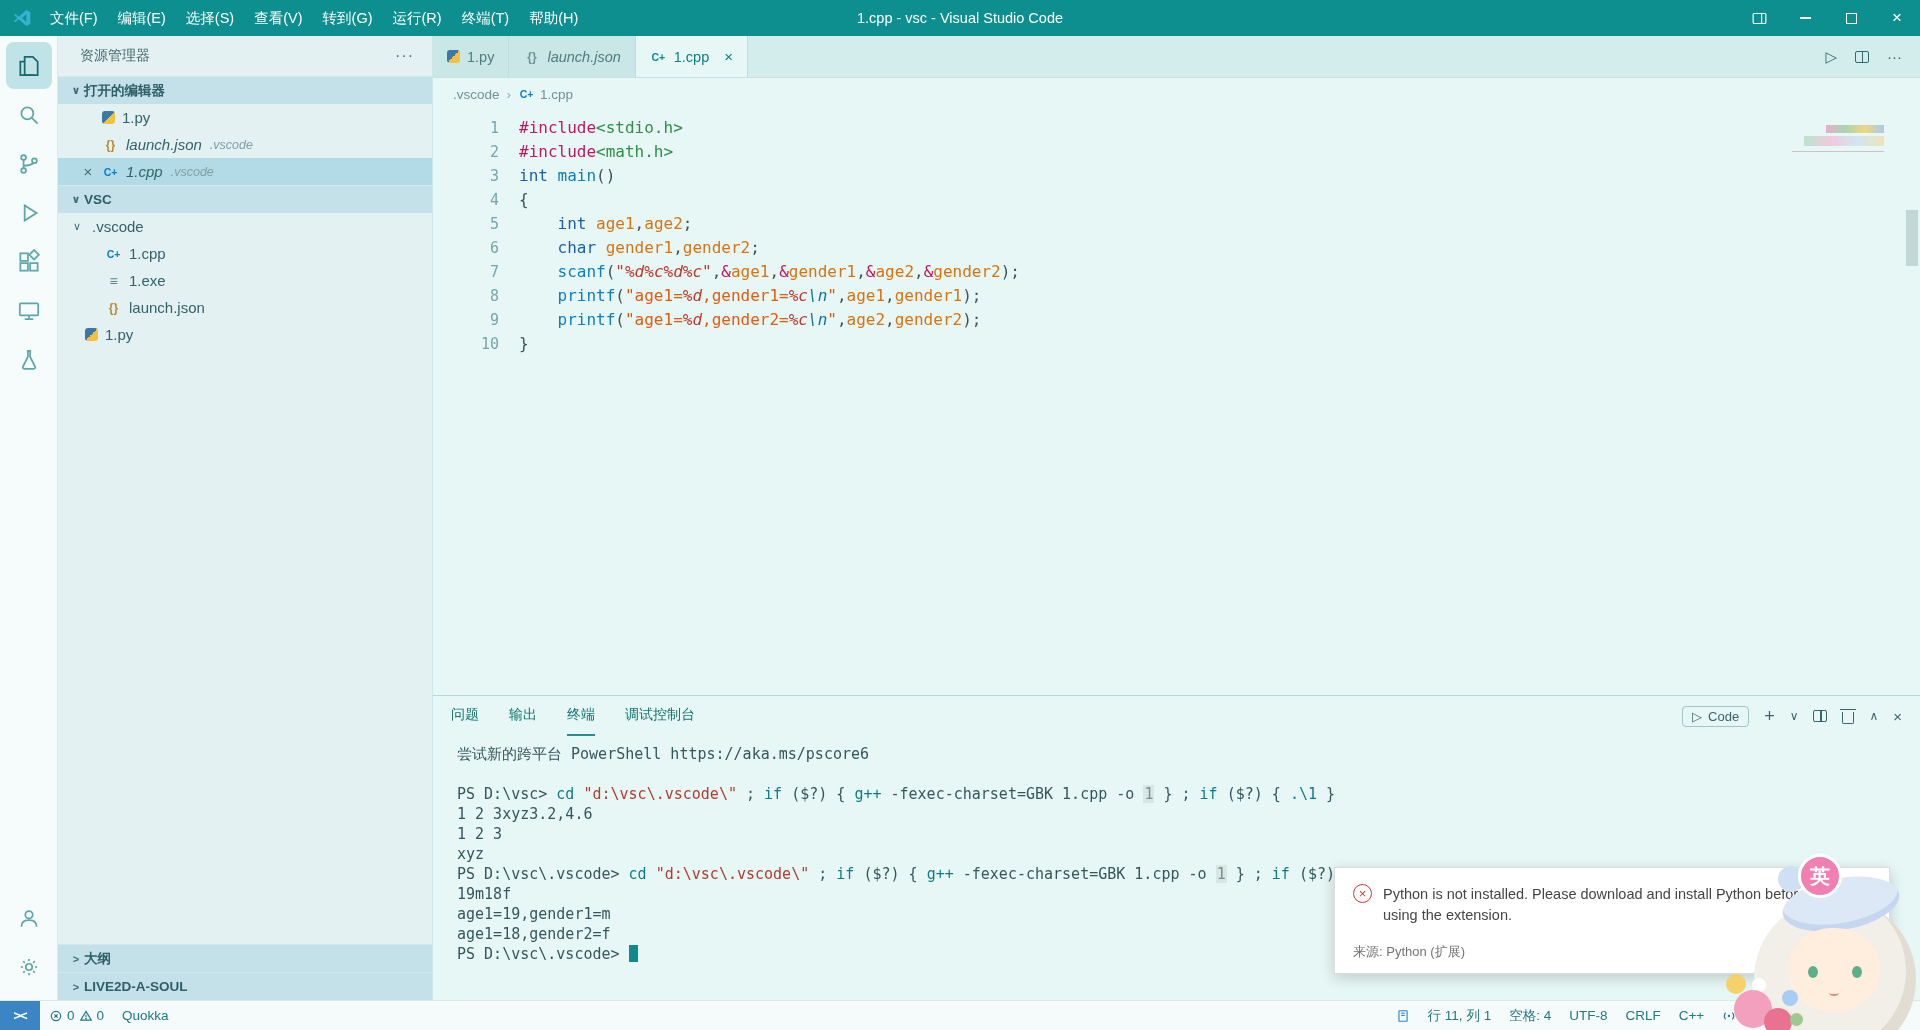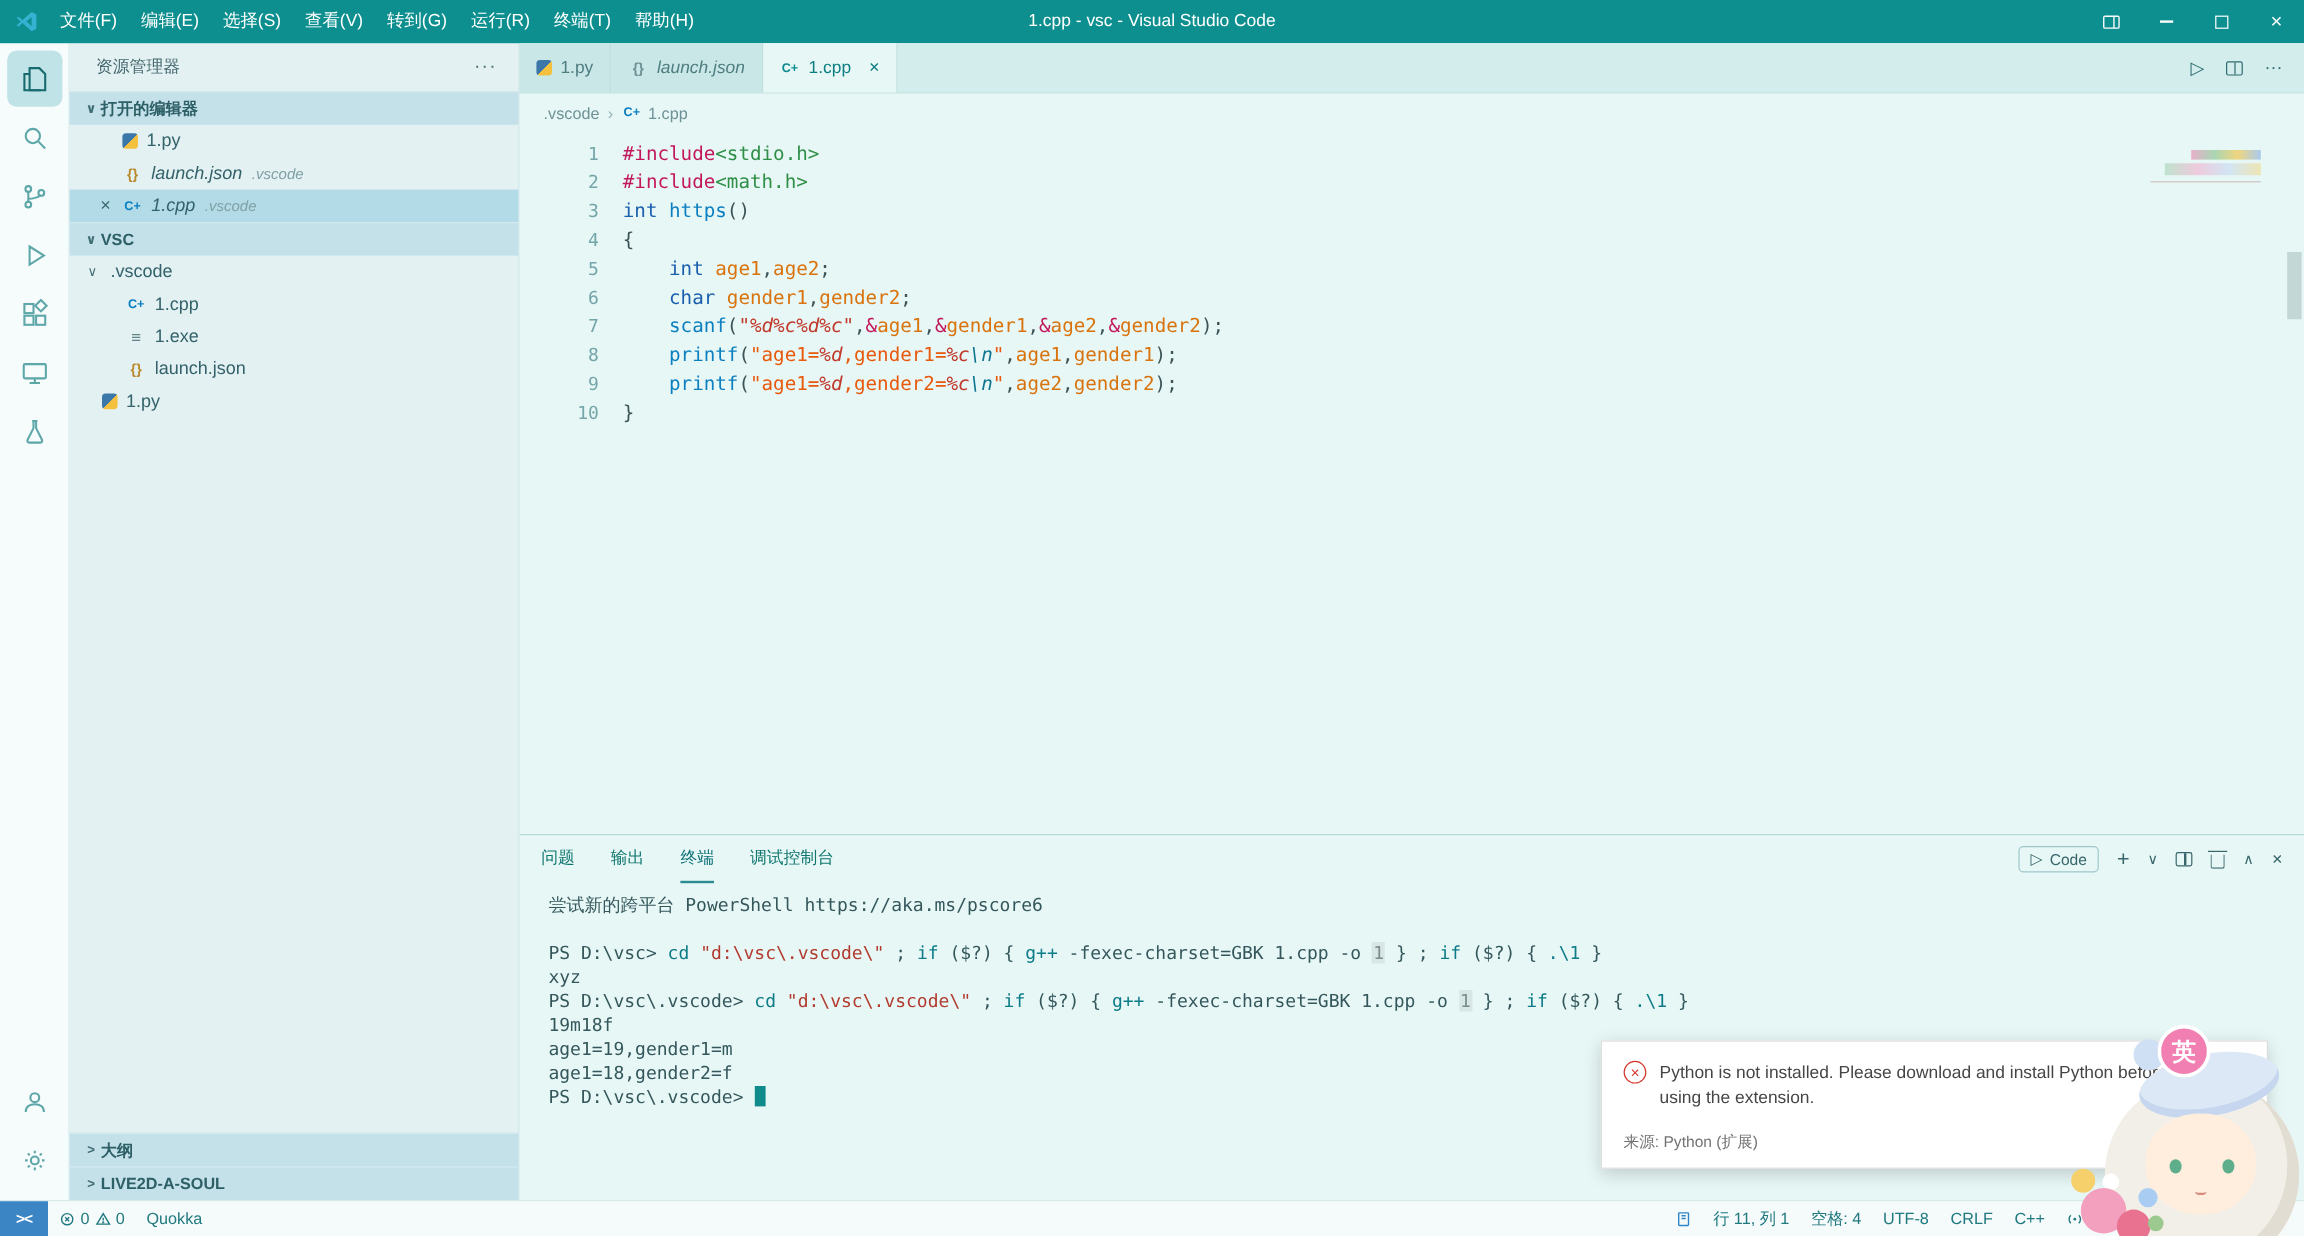--- a/index.html
+++ b/index.html
@@ -338,21 +338,21 @@
             <div class="code-line">
               <span class="ln">1</span>
               <span class="lc"><span class="tk-pp">#include</span><span class="tk-inc">&lt;stdio.h&gt;</span></span>
             </div>
             <div class="code-line">
               <span class="ln">2</span>
               <span class="lc"><span class="tk-pp">#include</span><span class="tk-inc">&lt;math.h&gt;</span></span>
             </div>
             <div class="code-line">
               <span class="ln">3</span>
-              <span class="lc"><span class="tk-type">int</span><span class="tk-pl"> </span><span class="tk-fn">https</span><span class="tk-pl">()</span></span>
+              <span class="lc"><span class="tk-type">int</span><span class="tk-pl"> </span><span class="tk-fn">main</span><span class="tk-pl">()</span></span>
             </div>
             <div class="code-line">
               <span class="ln">4</span>
               <span class="lc"><span class="tk-pl">{</span></span>
             </div>
             <div class="code-line">
               <span class="ln">5</span>
               <span class="lc"><span class="tk-pl">    </span><span class="tk-type">int</span><span class="tk-pl"> </span><span class="tk-var">age1</span><span class="tk-pl">,</span><span class="tk-var">age2</span><span class="tk-pl">;</span></span>
             </div>
             <div class="code-line">
@@ -402,20 +402,22 @@
             <span class="i-trash"></span>
             <span style="font-size:12px">∧</span>
             <span>×</span>
           </div>
         </div>
         <div class="terminal">
           <div>
               <div class="t-line"><span class="t-pl">尝试新的跨平台 PowerShell https://aka.ms/pscore6</span></div>
               <div class="t-line"></div>
               <div class="t-line"><span class="t-pl">PS D:\vsc&gt; </span><span class="t-cmd">cd</span><span class="t-pl"> </span><span class="t-str">"d:\vsc\.vscode\"</span><span class="t-pl"> ; </span><span class="t-cmd">if</span><span class="t-pl"> ($?) { </span><span class="t-cmd">g++</span><span class="t-pl"> -fexec-charset=GBK 1.cpp -o </span><span class="t-dim">1</span><span class="t-pl"> } ; </span><span class="t-cmd">if</span><span class="t-pl"> ($?) { </span><span class="t-cmd">.\1</span><span class="t-pl"> }</span></div>
+              <div class="t-line"><span class="t-pl">1 2 3xyz3.2,4.6</span></div>
+              <div class="t-line"><span class="t-pl">1 2 3</span></div>
               <div class="t-line"><span class="t-pl">xyz</span></div>
               <div class="t-line"><span class="t-pl">PS D:\vsc\.vscode&gt; </span><span class="t-cmd">cd</span><span class="t-pl"> </span><span class="t-str">"d:\vsc\.vscode\"</span><span class="t-pl"> ; </span><span class="t-cmd">if</span><span class="t-pl"> ($?) { </span><span class="t-cmd">g++</span><span class="t-pl"> -fexec-charset=GBK 1.cpp -o </span><span class="t-dim">1</span><span class="t-pl"> } ; </span><span class="t-cmd">if</span><span class="t-pl"> ($?) { </span><span class="t-cmd">.\1</span><span class="t-pl"> }</span></div>
               <div class="t-line"><span class="t-pl">19m18f</span></div>
               <div class="t-line"><span class="t-pl">age1=19,gender1=m</span></div>
               <div class="t-line"><span class="t-pl">age1=18,gender2=f</span></div>
               <div class="t-line"><span class="t-pl">PS D:\vsc\.vscode&gt; </span><span class="t-cursor"></span></div>
             </div>
         </div>
       </div>
     </div>

